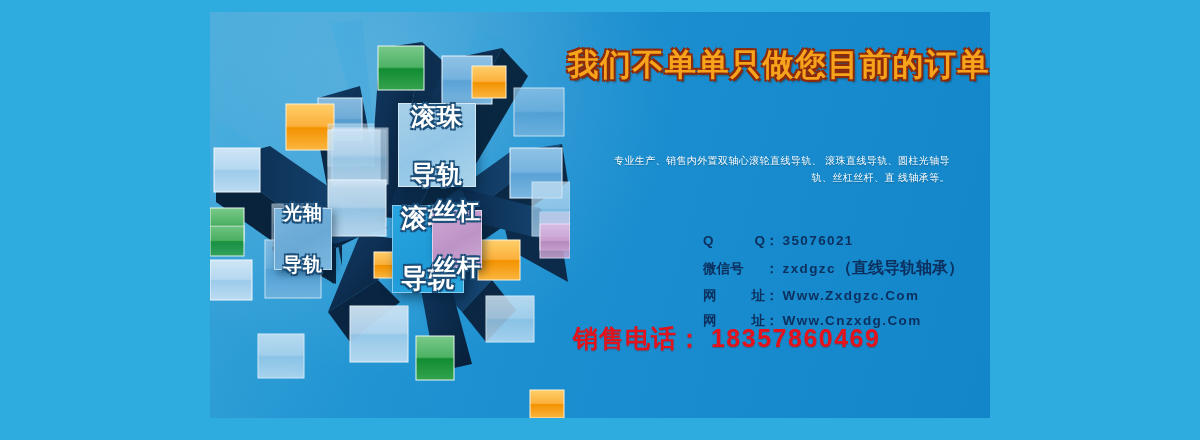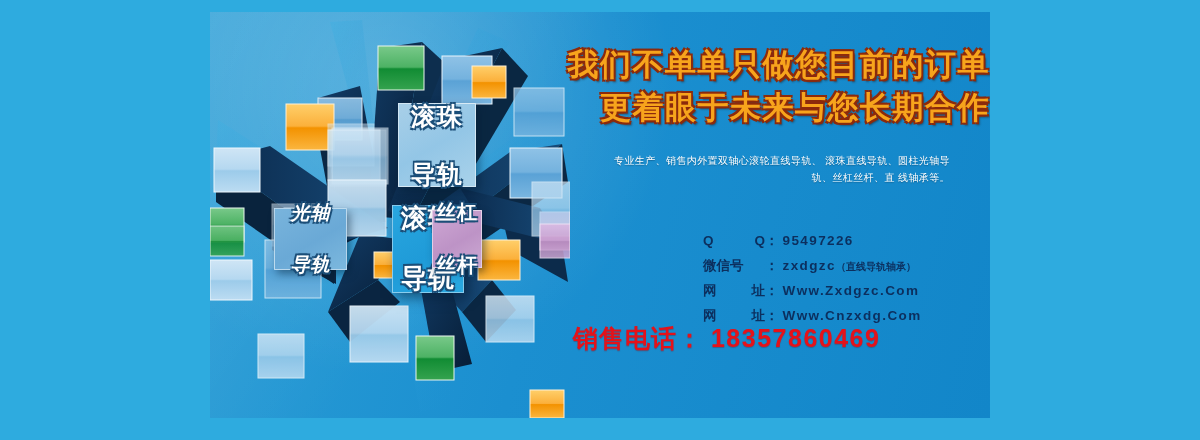--- a/index.html
+++ b/index.html
@@ -44,38 +44,37 @@
   .lc-line { display:block; white-space:nowrap; }
 
   #lc-gunzhu {            
     left:188px; top:91px; width:78px; height:84px;
     font-size:25px;
     background:linear-gradient(150deg,#a8cfe8 0%,#93c6e6 50%,#a9d2ea 100%);
     border:1px solid rgba(255,255,255,.55);
     box-shadow:3px 4px 9px rgba(3,28,52,.45);
   }
   #lc-guangzhou {         
-    left:64px; top:196px; width:73px; height:62px;
+    left:64px; top:196px; width:58px; height:62px;
     font-size:19px;
     background:linear-gradient(150deg,#79b4dc 0%,#6aa9d6 55%,#7cb8de 100%);
     border:1px solid rgba(255,255,255,.5);
     box-shadow:3px 4px 8px rgba(3,28,52,.45);
-    font-style:italic;
   }
   #lc-gunlun {            
     left:138px; top:193px; width:72px; height:88px;
     font-size:26px;
     background:linear-gradient(150deg,#29a6df 0%,#1f9bd8 55%,#2aa9e1 100%);
     border:1px solid rgba(255,255,255,.45);
     box-shadow:4px 5px 11px rgba(3,28,52,.5);
     margin-left:44px;
   }
   #lc-sigang {            
     left:222px; top:198px; width:50px; height:58px;
-    font-size:20px;
+    font-size:23px;
     background:linear-gradient(150deg,#cfa8d4 0%,#bd93c6 55%,#cdaad3 100%);
     border:1px solid rgba(255,255,255,.5);
     box-shadow:3px 4px 8px rgba(3,28,52,.45);
   }
   
   #copy {
     position:absolute; left:345px; top:0;
     width:435px; height:406px;
   }
   #headline {
@@ -104,21 +103,21 @@
   }
   .c-row { display:flex; align-items:baseline; white-space:nowrap; }
   .c-label {
     width:62px; flex:0 0 62px;
     display:flex; justify-content:space-between;
     font-weight:bold; letter-spacing:0;
   }
   .c-label span { display:inline-block; }
   .c-colon { margin:0 4px 0 0; font-weight:bold; }
   .c-value { font-weight:bold; letter-spacing:1.4px; }
-  .c-note { font-size:10px; letter-spacing:0; font-weight:bold; }
+  .c-note { font-size:16px; letter-spacing:0; font-weight:bold; }
   #phone {
     position:absolute; left:18px; top:310px; width:420px;
     font-size:25px; font-weight:bold; color:#e4121a;
     letter-spacing:1px; white-space:nowrap;
     text-shadow:0 1px 1px rgba(120,0,0,.3);
   }
   #phone-num { letter-spacing:1.5px; }
 </style>
 </head>
 <body>
@@ -260,38 +259,37 @@
     </div>
     <div class="label-cube" id="lc-sigang">
       <span class="lc-line">丝杠</span>
       <span class="lc-line">丝杆</span>
     </div>
 
     <div id="copy">
 
       <div id="headline">
         <span class="hl-line">我们不单单只做您目前的订单</span>
-        <span class="hl-line">更着眼于未来与您长期合作</span>
       </div>
 
       <div id="desc">
         <span>专业生产、销售内外置双轴心滚轮直线导轨、</span>
         <span>滚珠直线导轨、圆柱光轴导轨、丝杠丝杆、直</span>
         <span>线轴承等。</span>
       </div>
 
       <div id="contact">
 
         <div class="c-row">
           <span class="c-label">
             <span>Q</span>
             <span>Q</span>
           </span>
           <span class="c-colon">：</span>
-          <span class="c-value">95497226</span>
+          <span class="c-value">35076021</span>
         </div>
 
         <div class="c-row">
           <span class="c-label" style="display:block">微信号</span>
           <span class="c-colon">：</span>
           <span class="c-value">zxdgzc</span>
           <span class="c-note">（直线导轨轴承）</span>
         </div>
 
         <div class="c-row">

